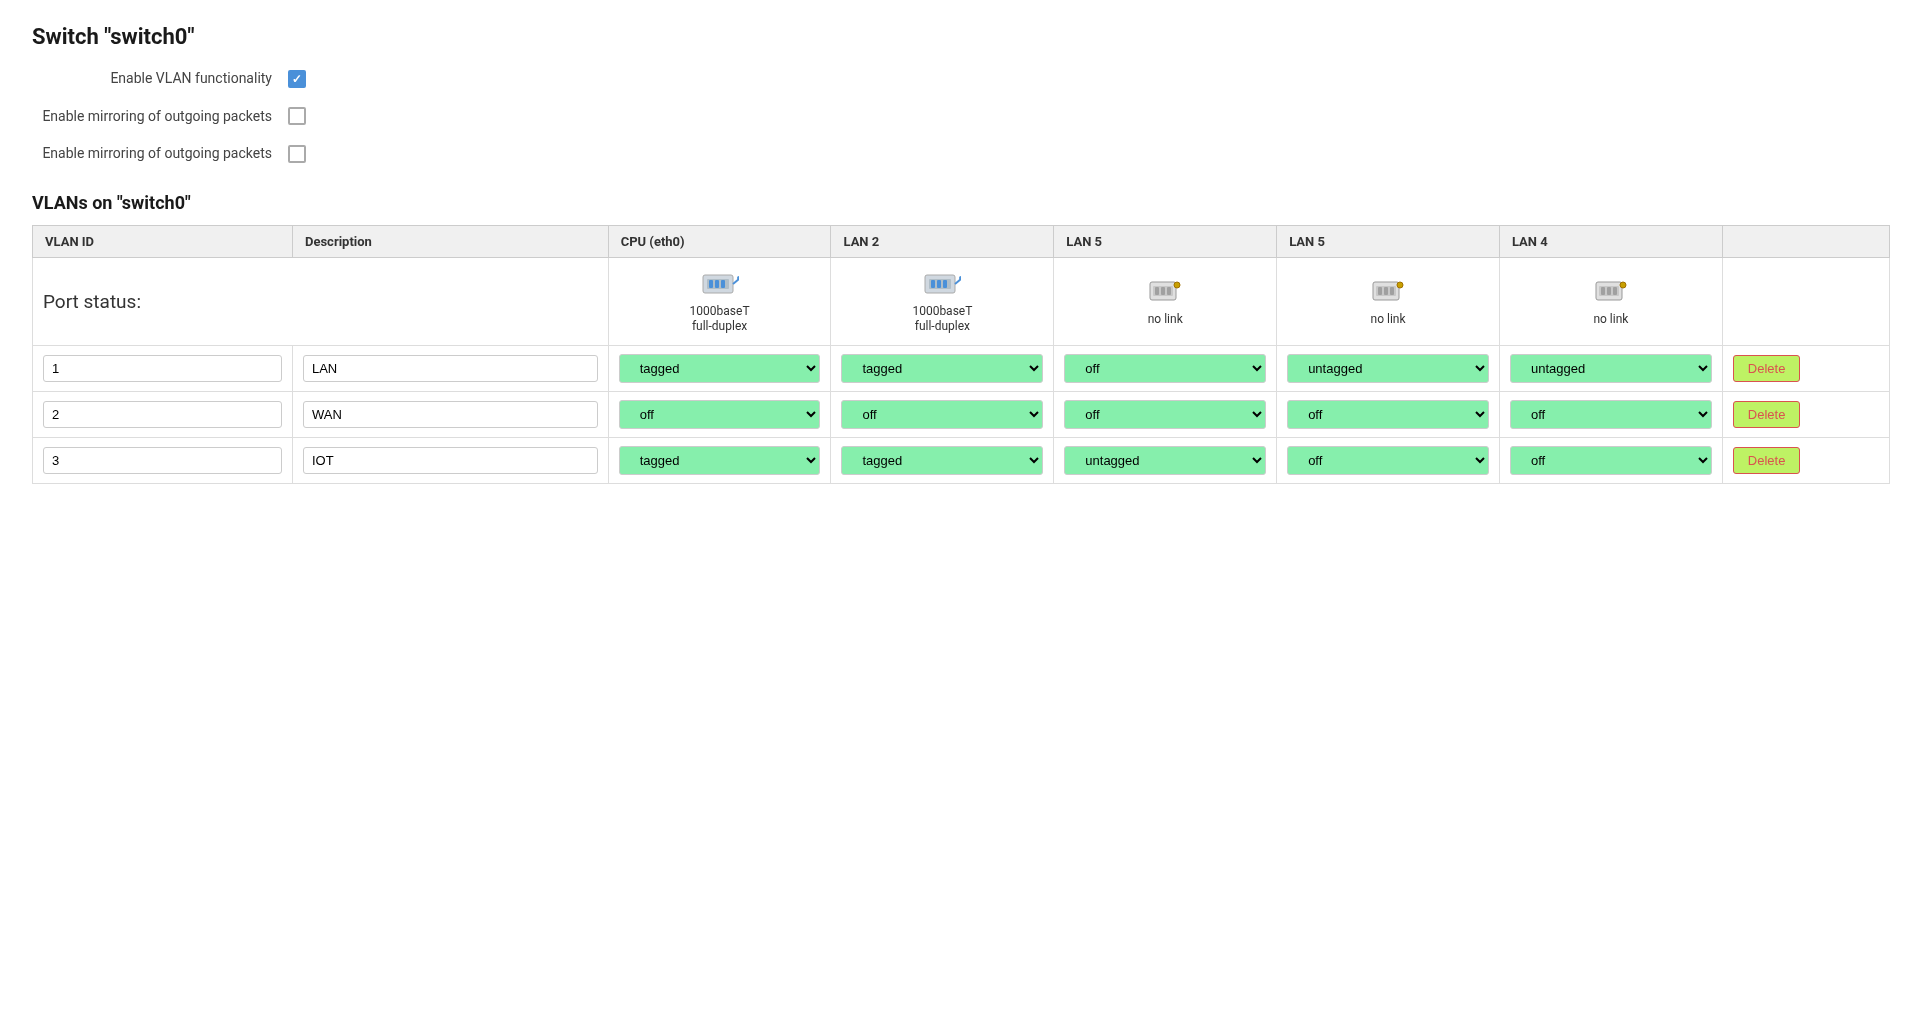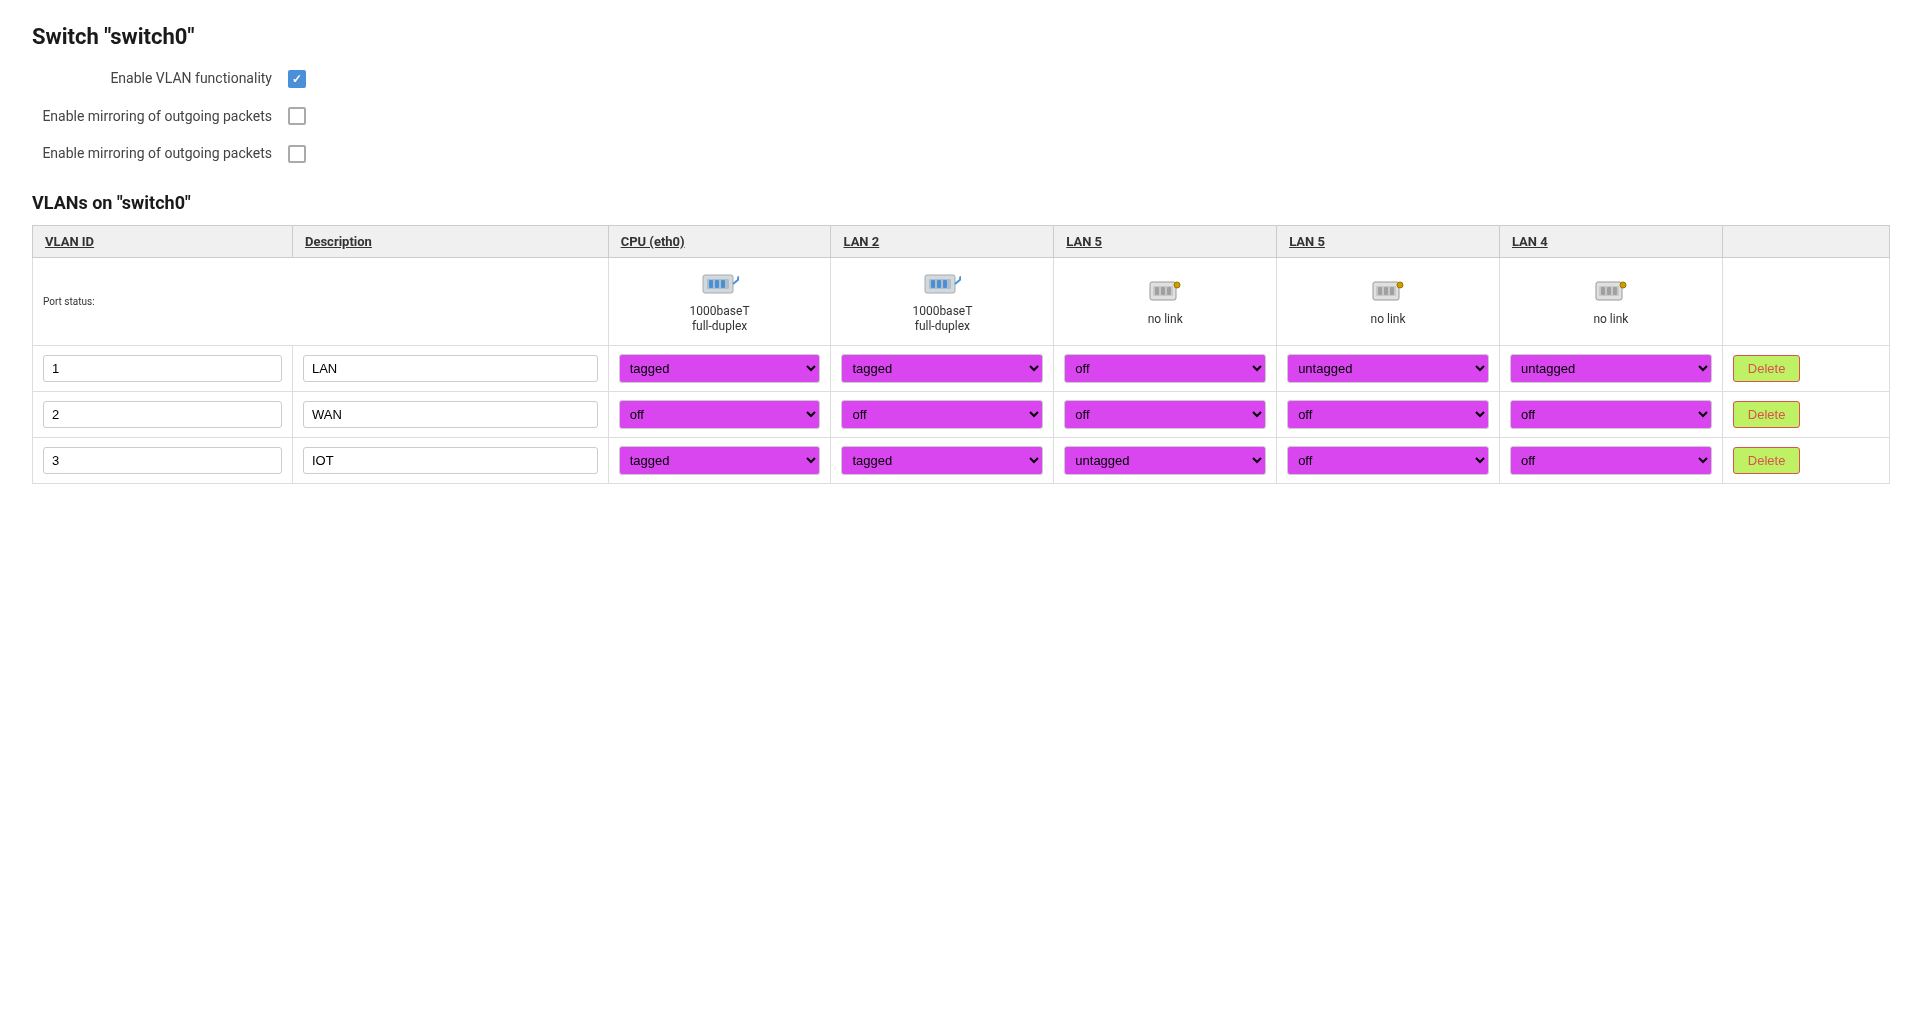--- a/index.html
+++ b/index.html
@@ -64,21 +64,20 @@
       border-collapse: collapse;
       margin-top: 8px;
     }
     .vlan-table th {
       background: #f0f0f0;
       border: 1px solid #ccc;
       padding: 8px 12px;
       text-align: left;
       font-weight: bold;
       font-size: 13px;
-      text-decoration: underline;
     }
     .vlan-table td {
       border: 1px solid #ddd;
       padding: 8px 10px;
       vertical-align: middle;
     }
     .port-status-row td {
       background: #fff;
       padding: 10px 10px;
     }
@@ -101,24 +100,24 @@
     input[type="text"] {
       border: 1px solid #ccc;
       border-radius: 3px;
       padding: 5px 8px;
       font-size: 13px;
       width: 100%;
     }
     select {
       border: 1px solid #ccc;
       border-radius: 3px;
-      padding: 5px 6px;
+      padding: 5px 16px;
       font-size: 13px;
       width: 100%;
-      background: #d946ef;
+      background: #86efac;
       cursor: pointer;
     }
     .delete-btn {
       background: #bef264;
       border: 1px solid #d9534f;
       color: #d9534f;
       border-radius: 3px;
       padding: 5px 14px;
       font-size: 13px;
       cursor: pointer;
@@ -169,21 +168,21 @@
       <th class="col-port">LAN 2</th>
       <th class="col-port">LAN 5</th>
       <th class="col-port">LAN 5</th>
       <th class="col-port">LAN 4</th>
       <th class="col-delete"></th>
     </tr>
   </thead>
   <tbody>
 
     <tr class="port-status-row">
-      <td colspan="2" style="font-size:10px; color:#333;">Port status:</td>
+      <td colspan="2" style="font-size:19px; color:#333;">Port status:</td>
 
       <td>
         <div class="port-icon">
           <div class="port-icon-img">
 
             <svg width="38" height="30" viewBox="0 0 38 30" fill="none" xmlns="http://www.w3.org/2000/svg">
               <rect x="2" y="6" width="30" height="18" rx="2" fill="#d0d8e0" stroke="#aaa" stroke-width="1"></rect>
               <rect x="6" y="10" width="22" height="10" rx="1" fill="#b0bec8"></rect>
 
               <rect x="8" y="11" width="4" height="8" rx="1" fill="#4a90d9"></rect>

